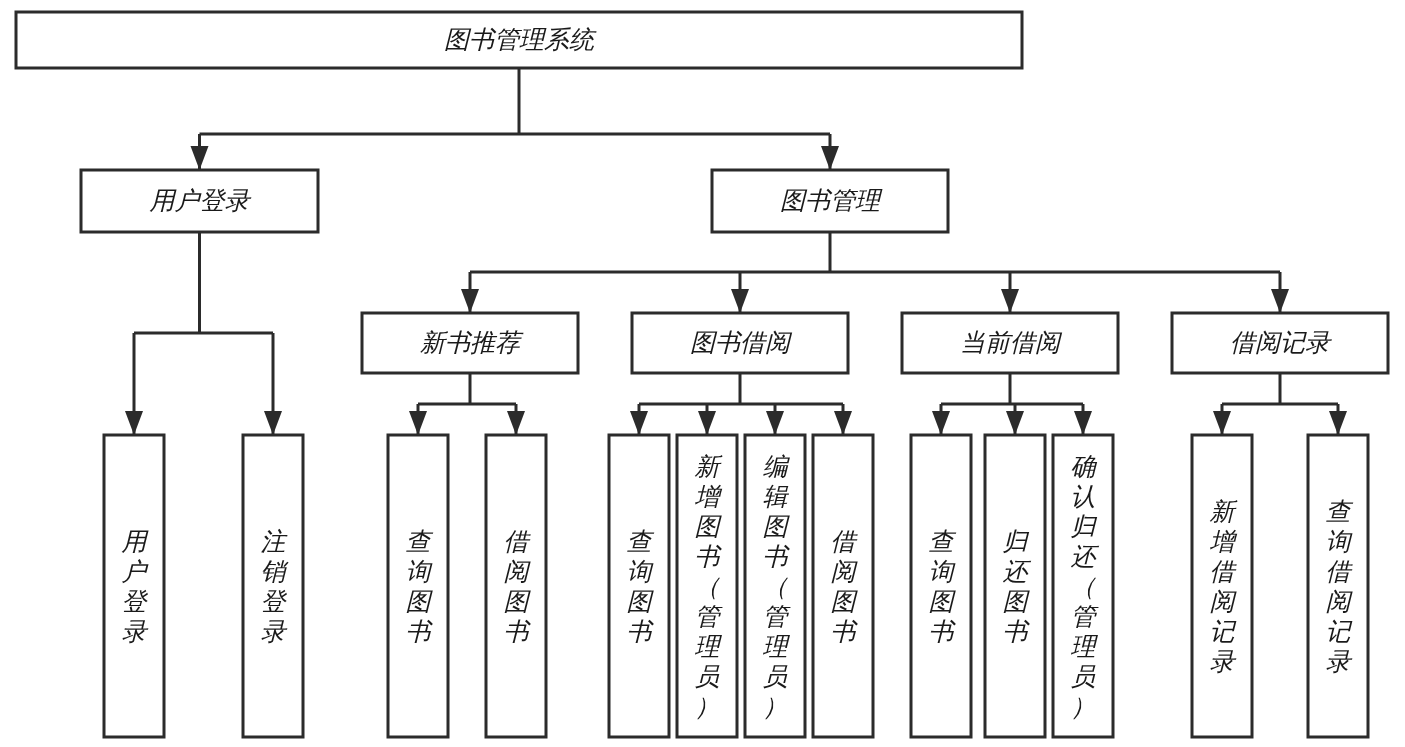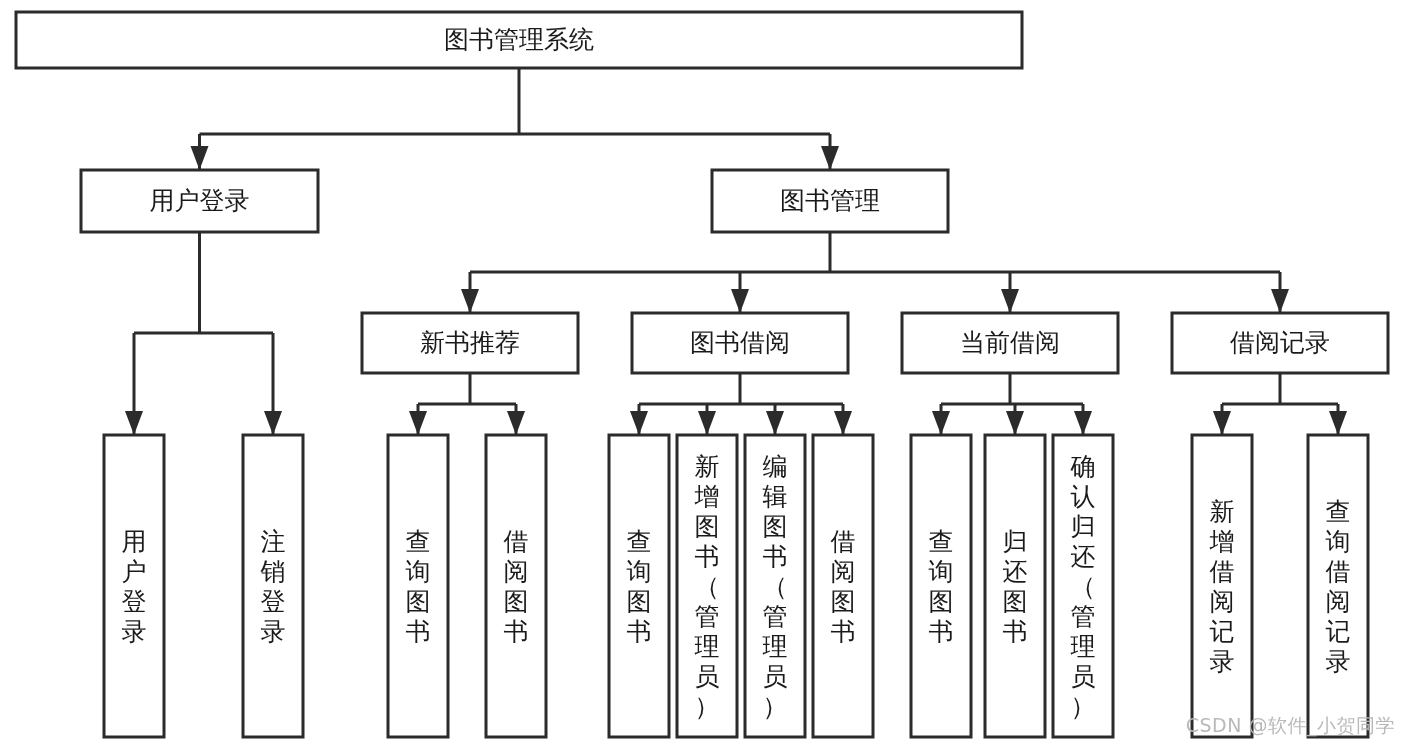--- a/index.html
+++ b/index.html
@@ -12,20 +12,21 @@
     width: 1405px;
     height: 747px;
     font-family: "DejaVu Sans", "Liberation Sans", sans-serif;
     overflow: hidden;
     position: relative;
   }
   #diagram-root {
     position: relative;
     width: 1405px;
     height: 747px;
+    font-style: italic;
   }
   svg.flow {
     display: block;
     width: 1405px;
     height: 747px;
   }
   .node-box {
     fill: #ffffff;
     stroke: #2b2b2b;
     stroke-width: 3;
@@ -200,14 +201,13 @@
         <g>
           <rect x="1192" y="435" width="60" height="302" class="node-box"></rect>
           <text x="1222" y="520" class="node-label-v"><tspan x="1222" dy="0">新</tspan><tspan x="1222" dy="30">增</tspan><tspan x="1222" dy="30">借</tspan><tspan x="1222" dy="30">阅</tspan><tspan x="1222" dy="30">记</tspan><tspan x="1222" dy="30">录</tspan></text>
         </g>
         <g>
           <rect x="1308" y="435" width="60" height="302" class="node-box"></rect>
           <text x="1338" y="520" class="node-label-v"><tspan x="1338" dy="0">查</tspan><tspan x="1338" dy="30">询</tspan><tspan x="1338" dy="30">借</tspan><tspan x="1338" dy="30">阅</tspan><tspan x="1338" dy="30">记</tspan><tspan x="1338" dy="30">录</tspan></text>
         </g>
       </g>
     </svg>
-  <div class="watermark">CSDN @软件_小贺同学</div>
 </div>
 
 </body></html>

